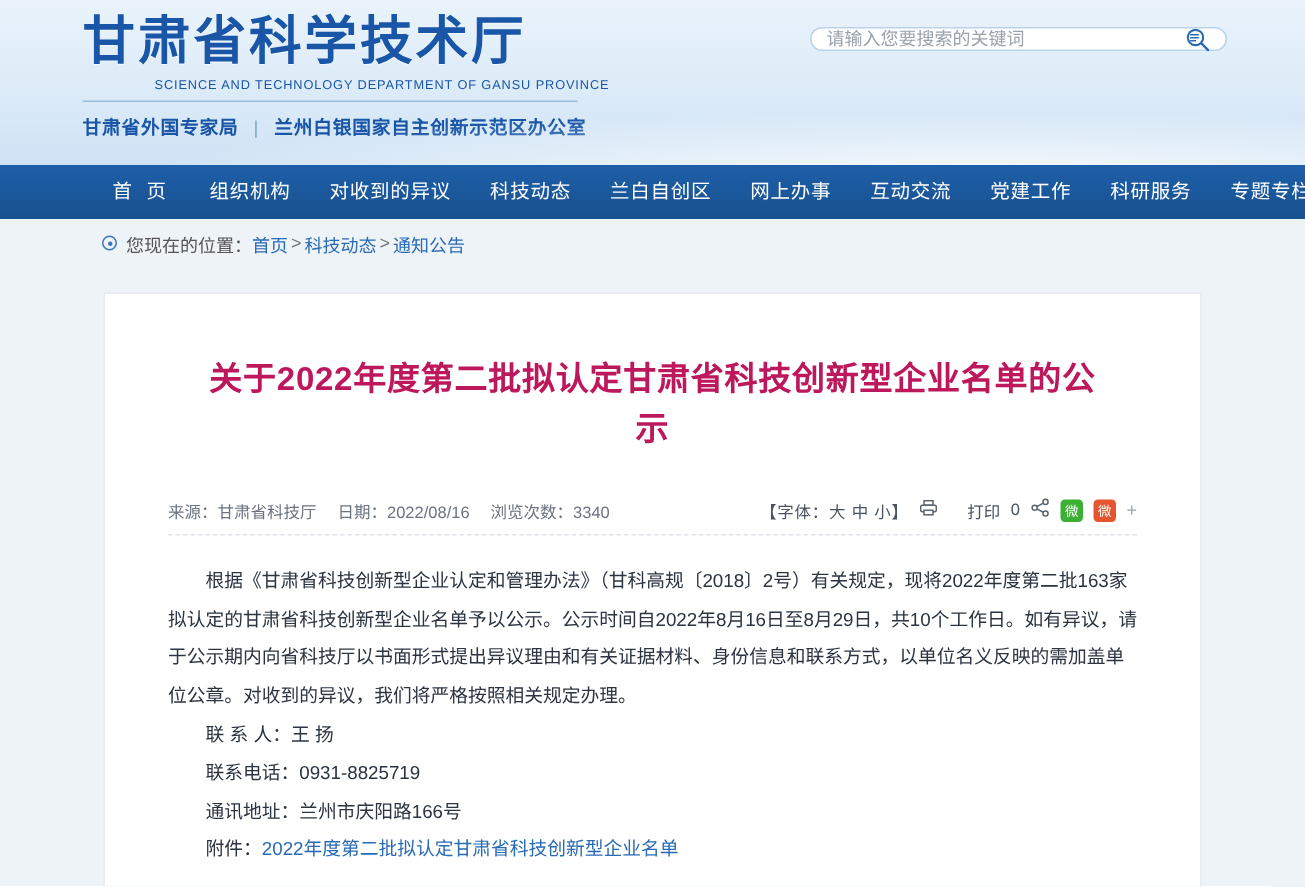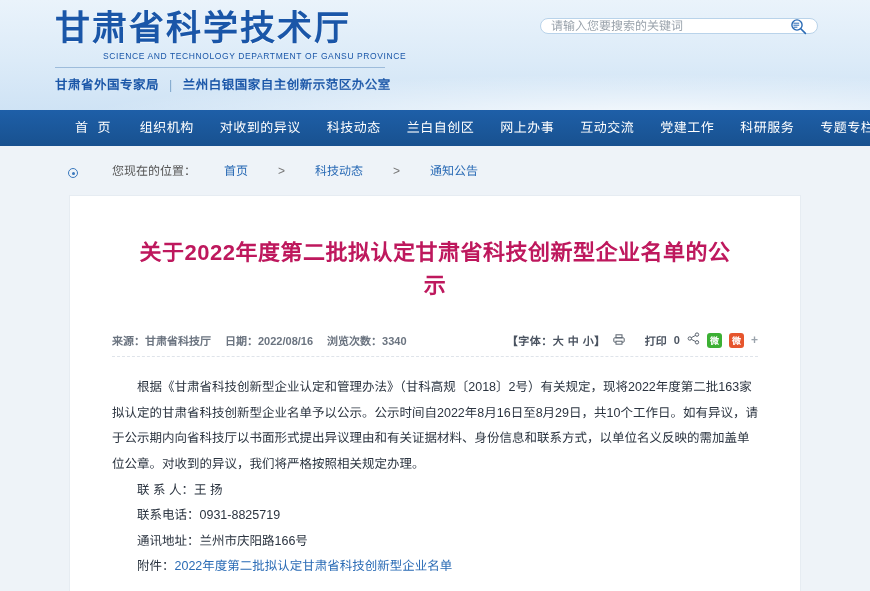--- a/index.html
+++ b/index.html
@@ -111,23 +111,23 @@
   .body-bg {
     position:absolute;
     left:0; right:0; top:146px; bottom:0;
     background: #eef3f8;
   }
 
   
   .crumb {
     position:absolute; left: 0; top: 146px; width: 870px;
     height: 32px;
-    display:flex; align-items:flex-end;
+    display:flex; align-items:center;
     padding-left: 68px;
-    font-size: 12px; color:#555;gap:28px;
+    font-size: 12px; color:#555;
   }
   .crumb-dot {
     width: 10px; height: 10px; border-radius: 50%;
     border: 1px solid #3a78bd;
     margin-right: 6px;
     position: relative;
     flex: none;
   }
   .crumb-dot::after {
     content:""; position:absolute; left:2.5px; top:2.5px;
@@ -155,21 +155,20 @@
     letter-spacing: .5px;
     line-height: 1.5;
   }
   .meta-row {
     margin: 30px 42px 0 42px;
     padding-bottom: 8px;
     border-bottom: 1px dashed #dfe4ea;
     display:flex; align-items:center; justify-content: space-between;
     font-size: 11px;
     color: #6b7480;
-    font-weight: bold;
   }
   .meta-left { display:flex; gap: 14px; white-space: nowrap; }
   .meta-right { display:flex; align-items:center; gap: 7px; white-space: nowrap; color:#4a5360; }
   .fontsize-group { letter-spacing: .5px; }
   .print-ico { display:inline-flex; align-items:center; gap:20px; }
   .share-ico {
     width:15px; height:15px; border-radius:3px;
     display:inline-flex; align-items:center; justify-content:center;
     color:#fff; font-size:9px;
   }

